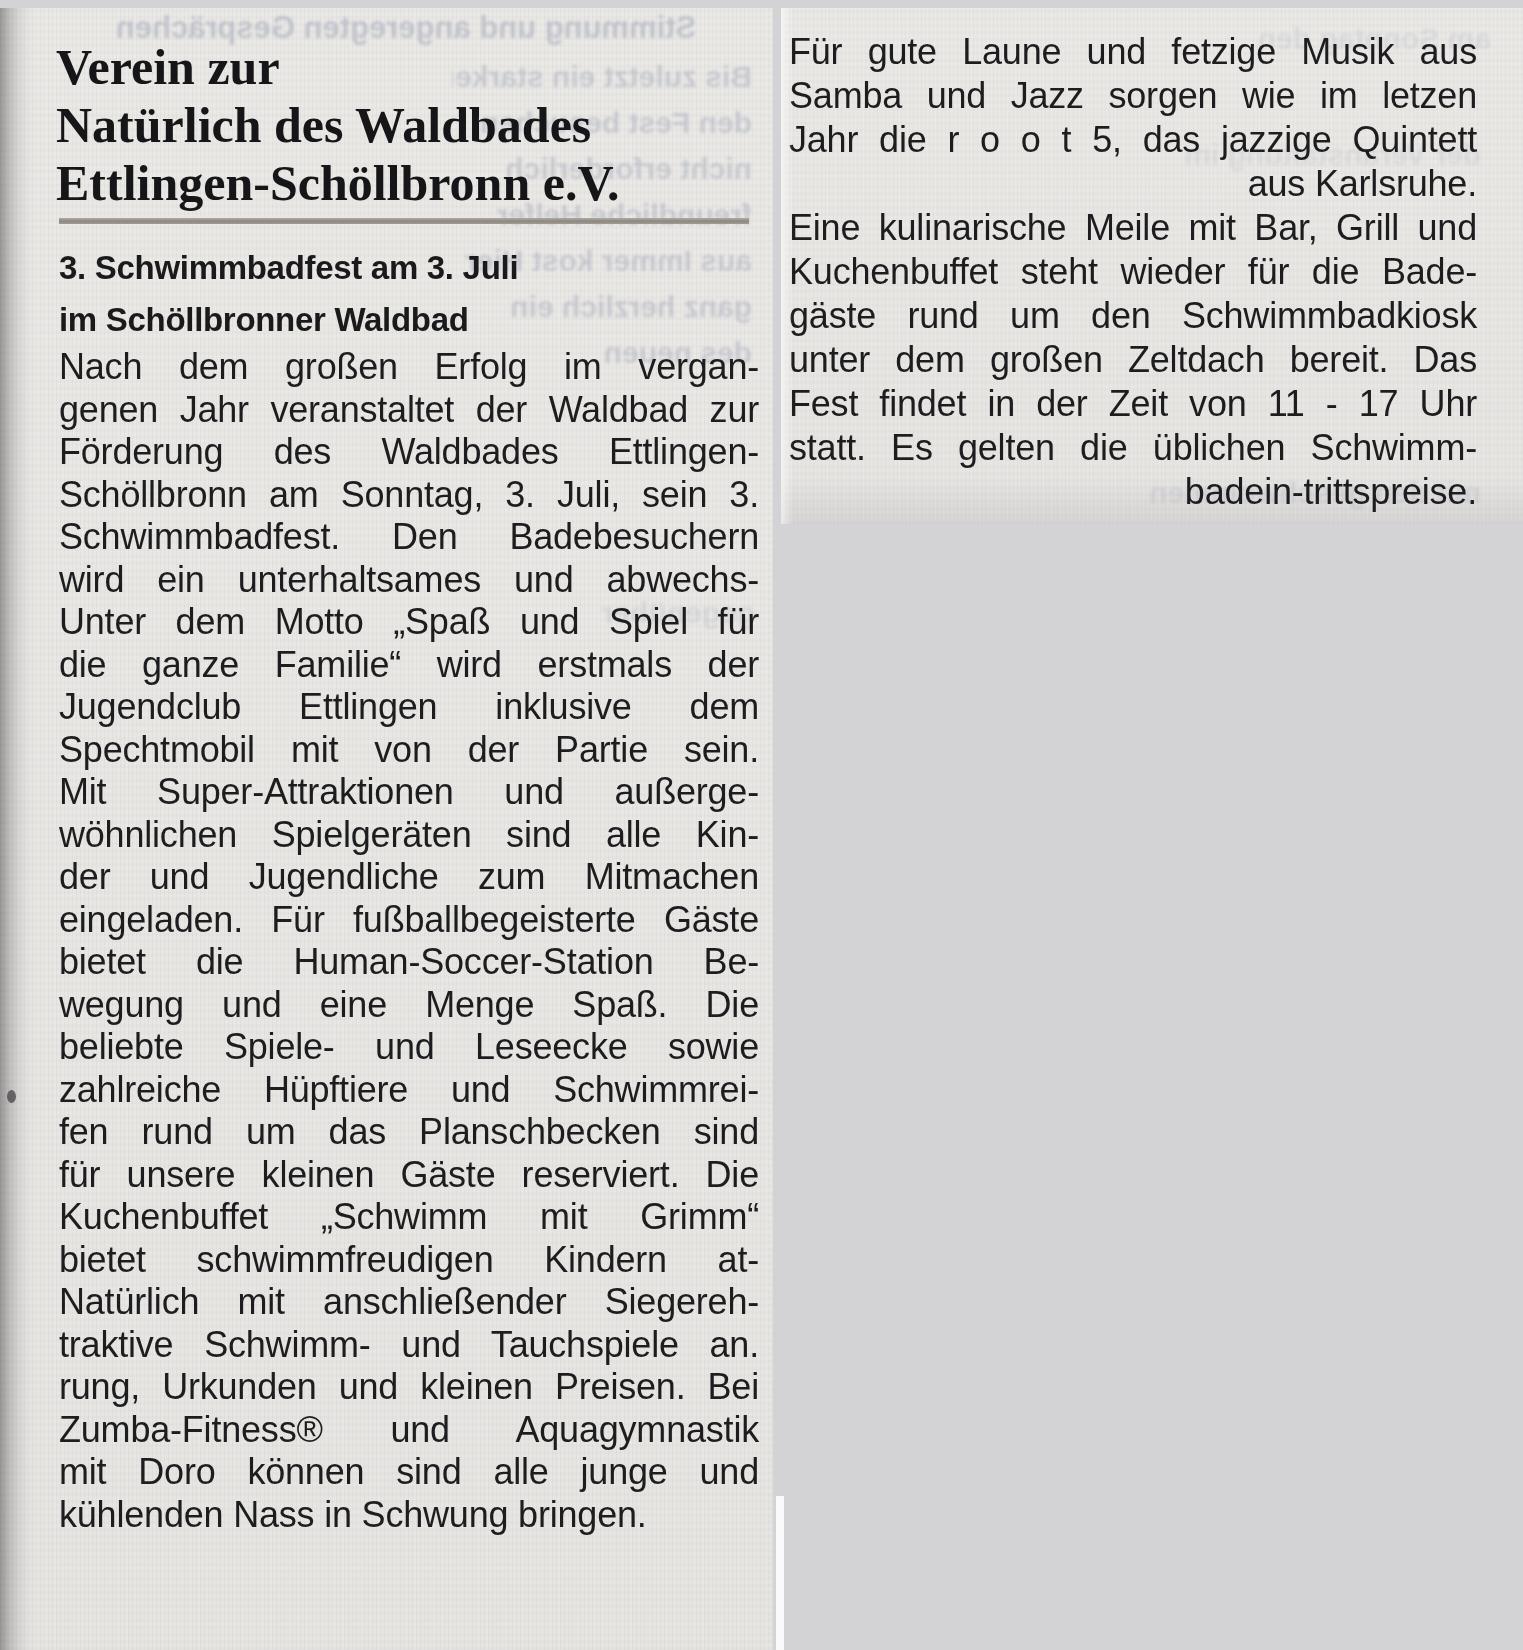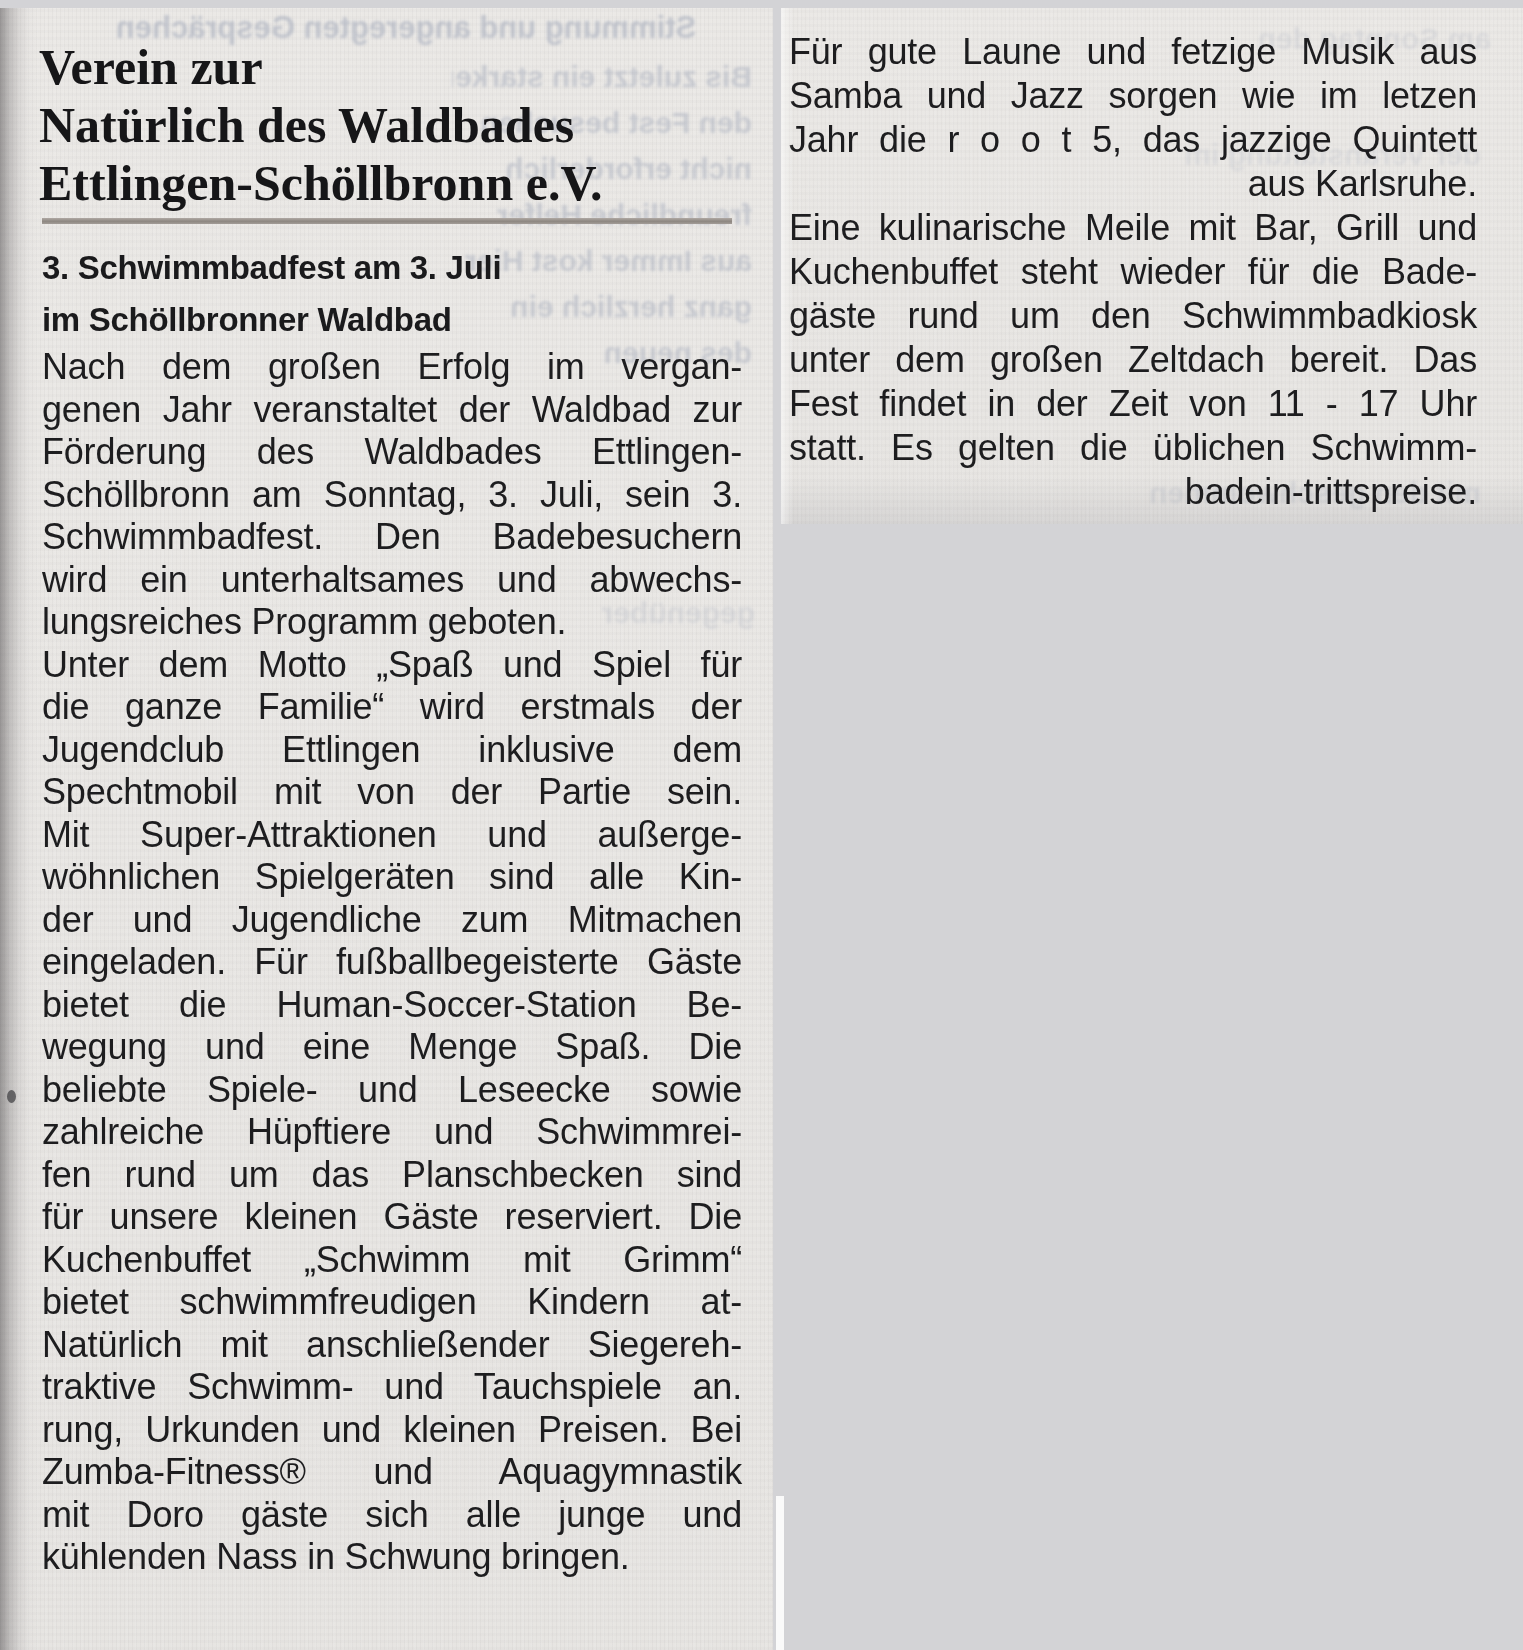--- a/index.html
+++ b/index.html
@@ -28,21 +28,21 @@
   .paper-right{left:781px;width:742px;height:516px;}
   .paper-right::before{ 
     content:"";position:absolute;left:0;top:0;bottom:0;width:12px;z-index:4;pointer-events:none;
     background:linear-gradient(90deg, rgba(255,255,255,0.55), rgba(255,255,255,0));
   }
   .paper-right::after{ 
     content:"";position:absolute;left:0;right:0;bottom:0;height:48px;z-index:1;pointer-events:none;
     background:linear-gradient(180deg, rgba(0,0,0,0), rgba(128,130,140,0.16));
   }
   
-  .content{position:absolute;left:42px;top:30px;width:700px;z-index:2;}
+  .content{position:absolute;left:59px;top:30px;width:700px;z-index:2;}
   .content-right{position:absolute;left:8px;top:16px;width:688px;z-index:2;}
   .title{margin:0 0 0 -3px;font-family:"Liberation Serif",serif;font-weight:700;
          font-size:50px;line-height:58px;color:#161618;letter-spacing:0px;}
   .title-line{white-space:nowrap;}
   .rule{height:6px;width:690px;margin-top:6px;
         background:linear-gradient(180deg,#b0a9a4,#8d8781 55%,#a29c97);}
   .subhead{margin:24px 0 0 0;font-size:33px;line-height:40px;font-weight:700;color:#1a1a1c;
            letter-spacing:-0.3px;white-space:nowrap;}
   .subhead.sub2{margin-top:12px;}
   .body-col{margin-top:6px;font-size:36px;color:#1d1d1f;}
@@ -93,42 +93,41 @@
       <div class="rule"></div>
       <h2 class="subhead">3. Schwimmbadfest am 3. Juli</h2>
       <h2 class="subhead sub2">im Schöllbronner Waldbad</h2>
       <div class="body-col">
           <div class="bodyline jline">Nach dem großen Erfolg im vergan-</div>
           <div class="bodyline jline">genen Jahr veranstaltet der Waldbad zur</div>
           <div class="bodyline jline">Förderung des Waldbades Ettlingen-</div>
           <div class="bodyline jline">Schöllbronn am Sonntag, 3. Juli, sein 3.</div>
           <div class="bodyline jline">Schwimmbadfest. Den Badebesuchern</div>
           <div class="bodyline jline">wird ein unterhaltsames und abwechs-</div>
-          <div class="bodyline lline">lungsreiches Programm geboten.</div>
           <div class="bodyline jline">Unter dem Motto „Spaß und Spiel für</div>
           <div class="bodyline jline">die ganze Familie“ wird erstmals der</div>
           <div class="bodyline jline">Jugendclub Ettlingen inklusive dem</div>
           <div class="bodyline jline">Spechtmobil mit von der Partie sein.</div>
           <div class="bodyline jline">Mit Super-Attraktionen und außerge-</div>
           <div class="bodyline jline">wöhnlichen Spielgeräten sind alle Kin-</div>
           <div class="bodyline jline">der und Jugendliche zum Mitmachen</div>
           <div class="bodyline jline">eingeladen. Für fußballbegeisterte Gäste</div>
           <div class="bodyline jline">bietet die Human-Soccer-Station Be-</div>
           <div class="bodyline jline">wegung und eine Menge Spaß. Die</div>
           <div class="bodyline jline">beliebte Spiele- und Leseecke sowie</div>
           <div class="bodyline jline">zahlreiche Hüpftiere und Schwimmrei-</div>
           <div class="bodyline jline">fen rund um das Planschbecken sind</div>
           <div class="bodyline jline">für unsere kleinen Gäste reserviert. Die</div>
           <div class="bodyline jline">Kuchenbuffet „Schwimm mit Grimm“</div>
           <div class="bodyline jline">bietet schwimmfreudigen Kindern at-</div>
           <div class="bodyline jline">Natürlich mit anschließender Siegereh-</div>
           <div class="bodyline jline">traktive Schwimm- und Tauchspiele an.</div>
           <div class="bodyline jline">rung, Urkunden und kleinen Preisen. Bei</div>
           <div class="bodyline jline">Zumba-Fitness® und Aquagymnastik</div>
-          <div class="bodyline jline">mit Doro gäste sich alle junge und</div>
+          <div class="bodyline jline">mit Doro können sind alle junge und</div>
           <div class="bodyline lline">kühlenden Nass in Schwung bringen.</div>
         </div>
     </div>
   </section>
 
   <section class="paper paper-right">
     <div class="ghost ghost-r1">am Sonntag den</div>
     <div class="ghost ghost-r2">der Veranstaltung im</div>
     <div class="content-right">
       <div class="body-col body-col-right">

